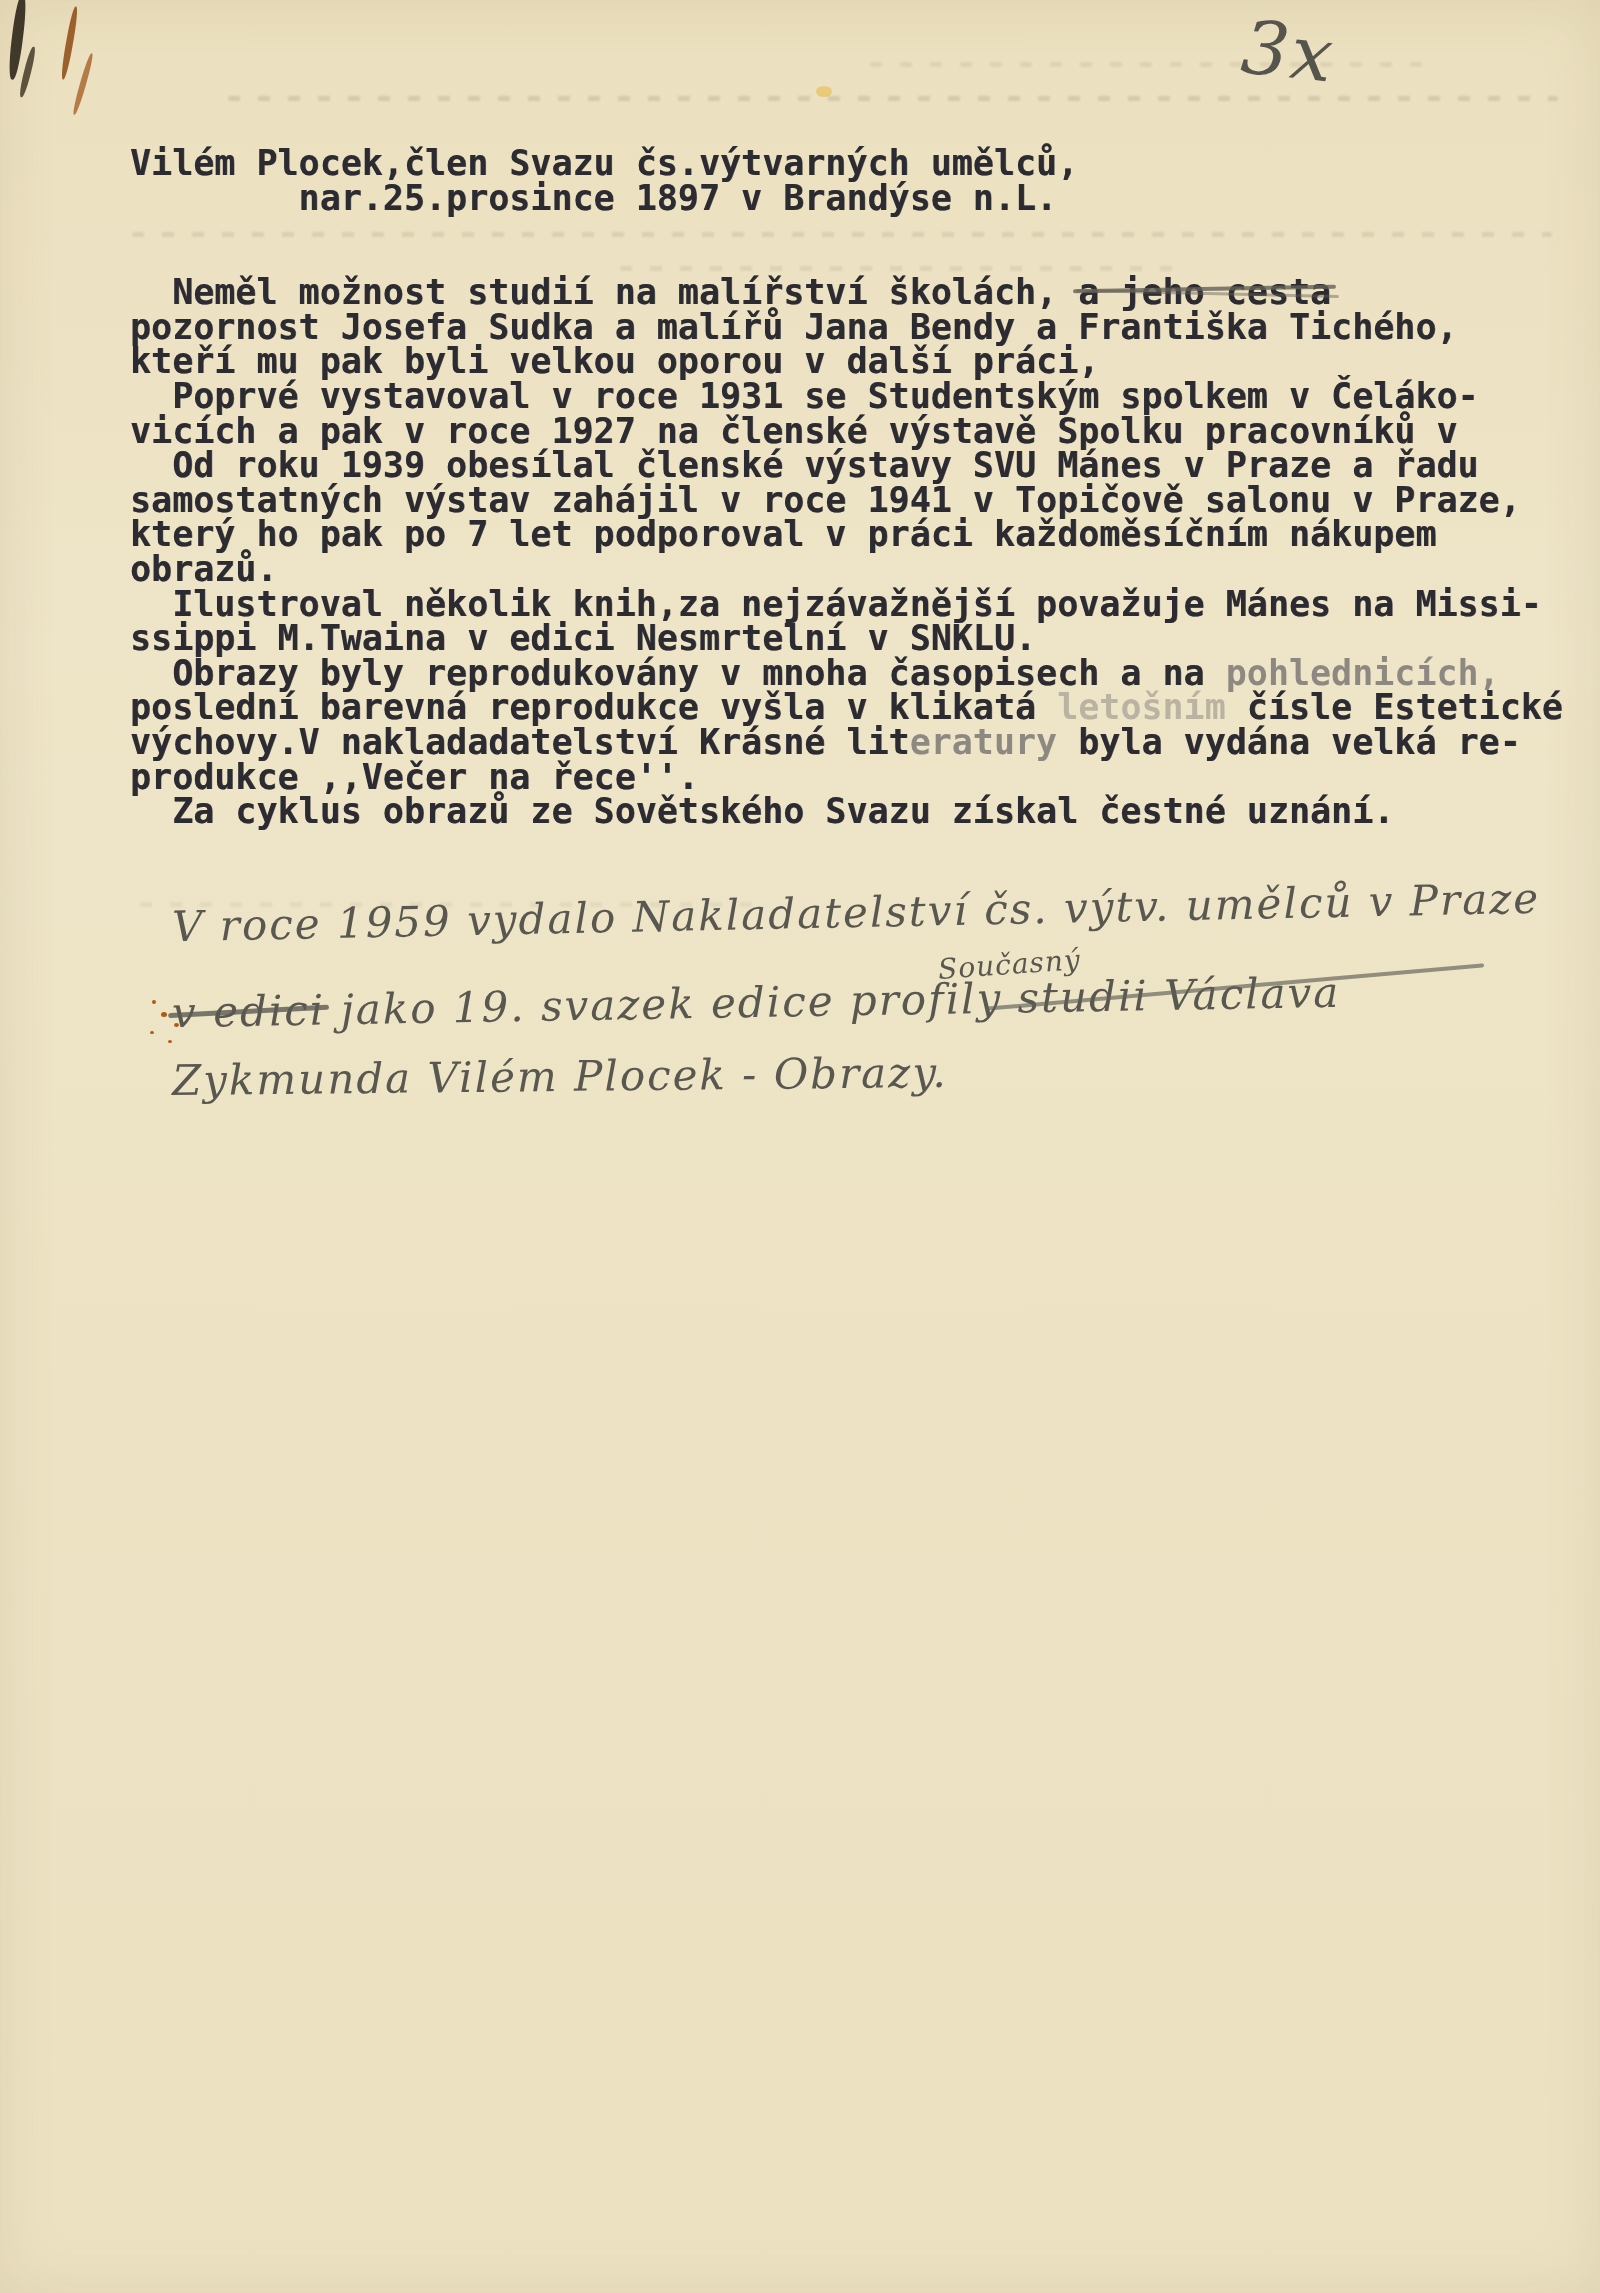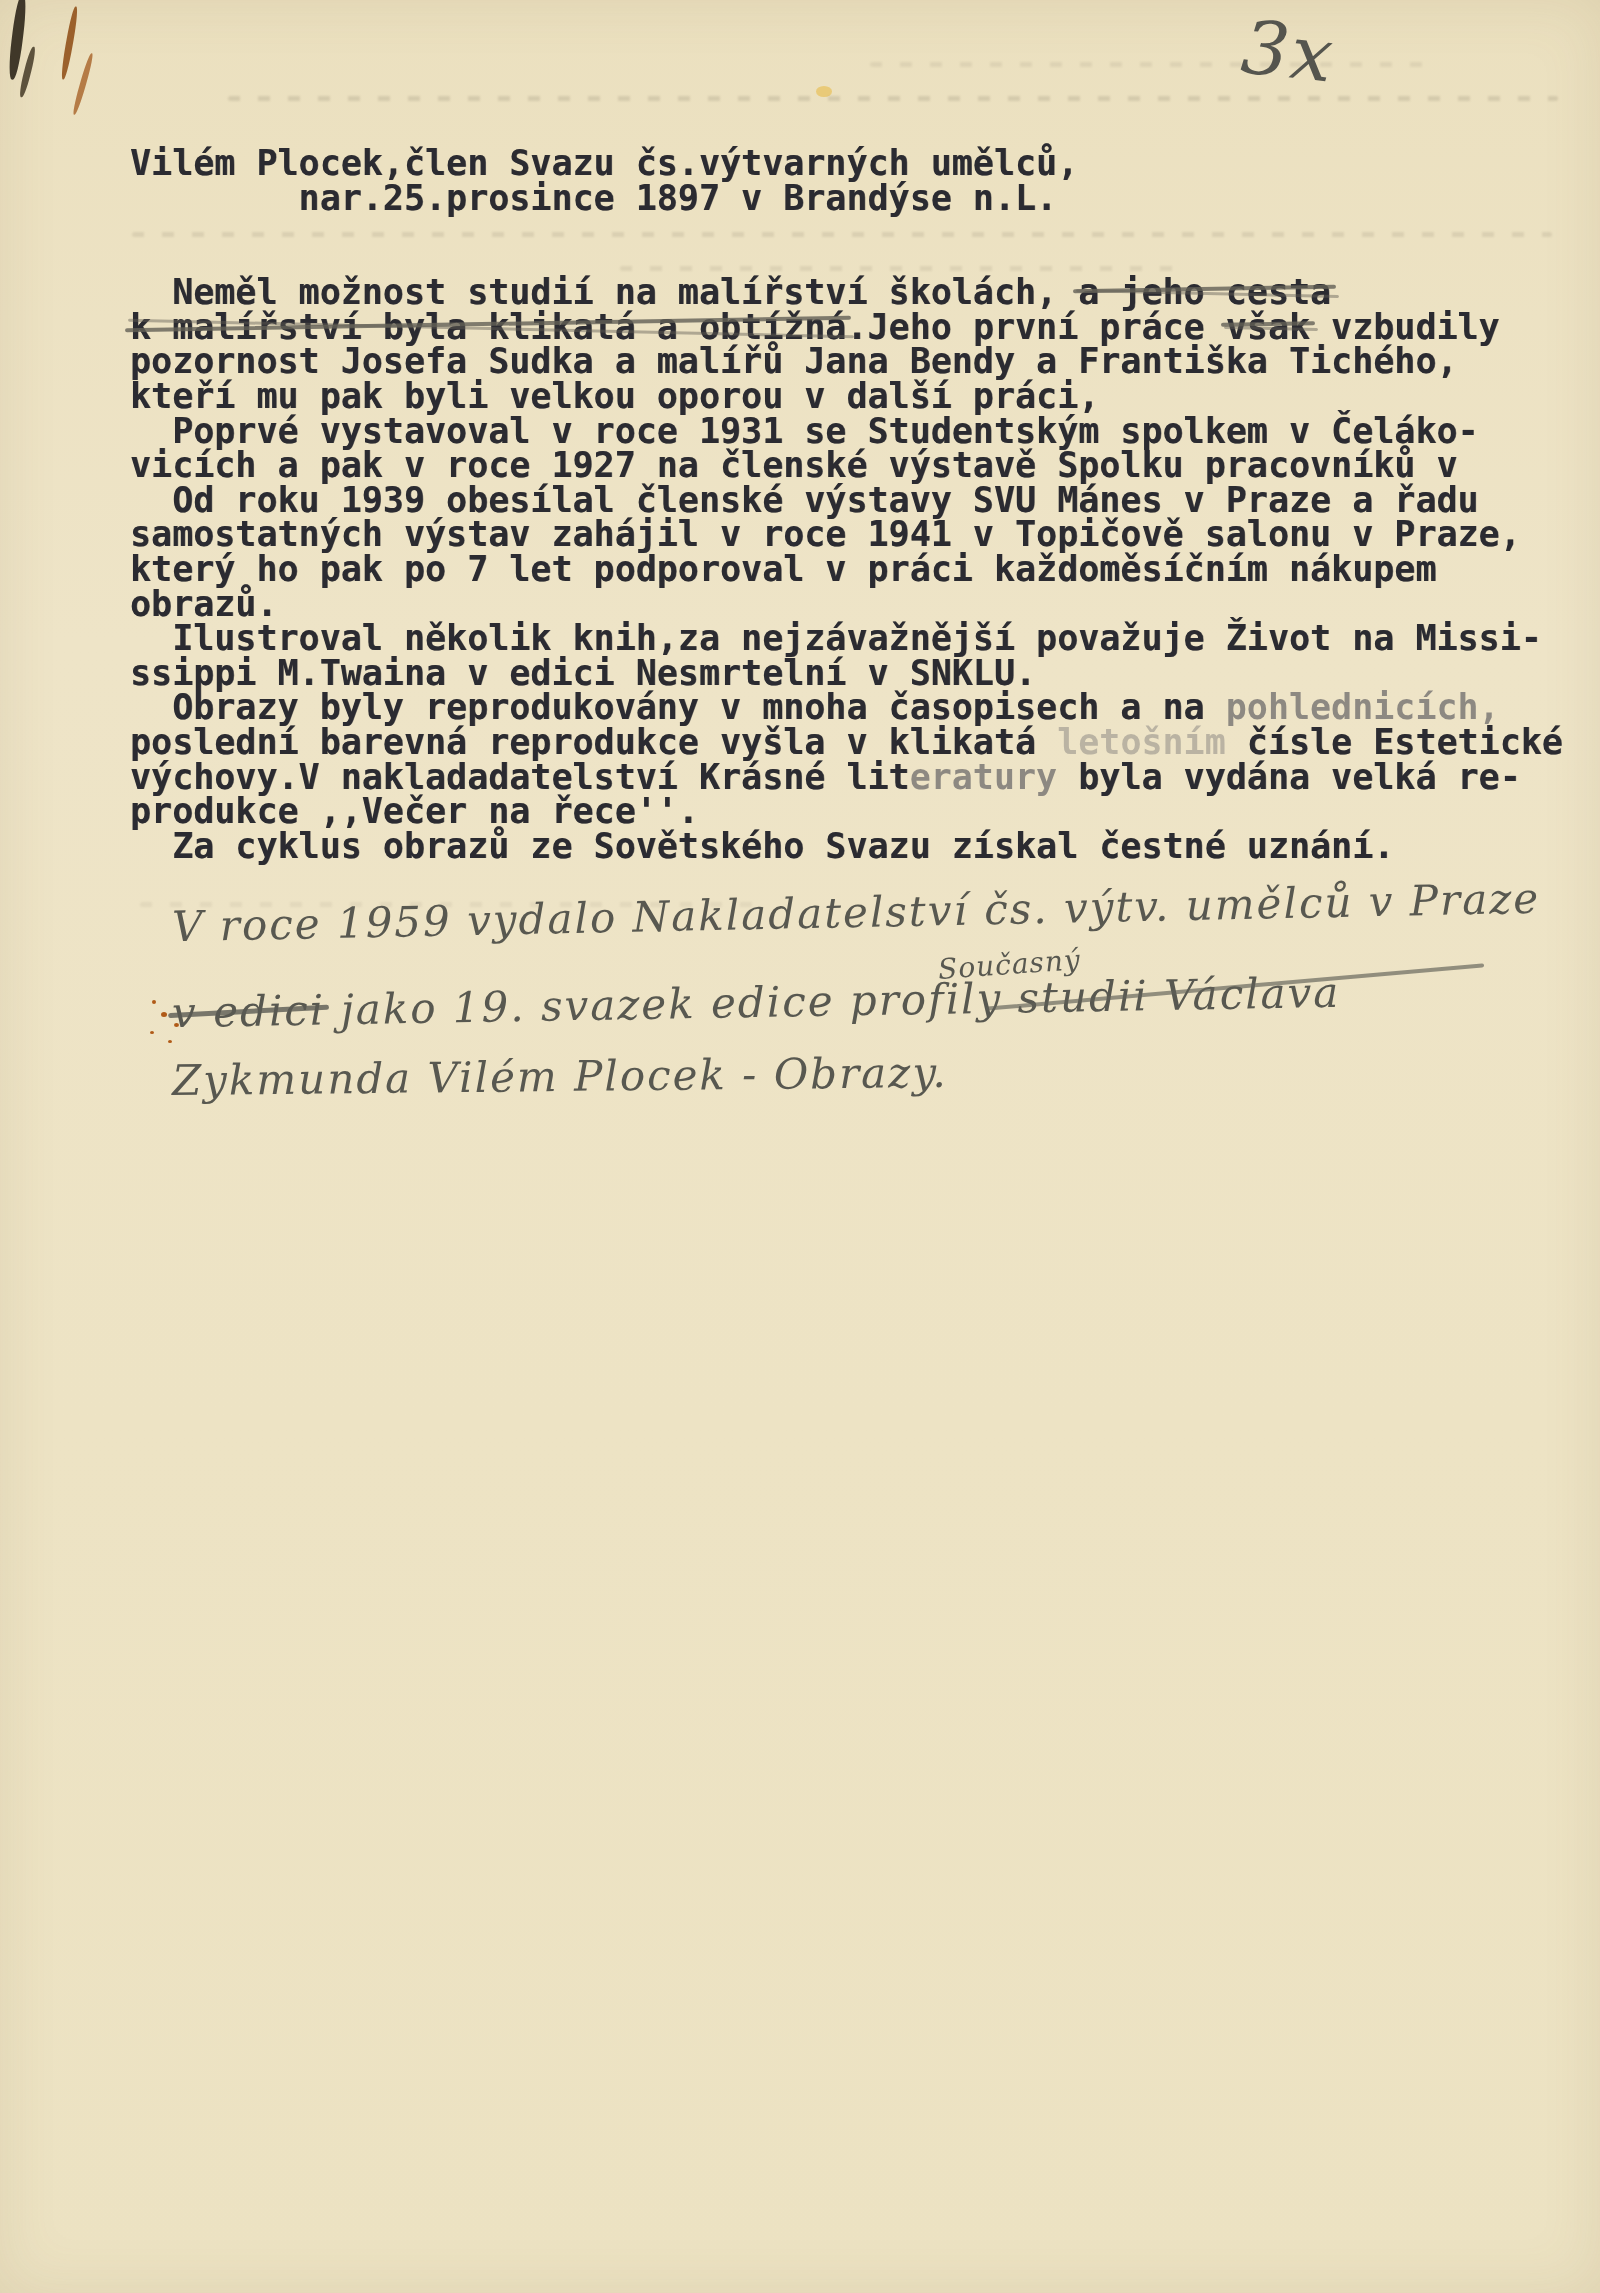--- a/index.html
+++ b/index.html
@@ -96,30 +96,29 @@
   <div class="ghost" style="left:140px;top:902px;width:620px;opacity:.25;"></div>
 
   <div class="hw" id="corner-note">3x</div>
 
   <div id="typed">
     <div class="t-line">Vilém Plocek,člen Svazu čs.výtvarných umělců,</div>
     <div class="t-line">        nar.25.prosince 1897 v Brandýse n.L.</div>
     <div class="spacer"></div>
     <div id="body-lines">
         <div class="t-line"><span>  Neměl možnost studií na malířství školách, </span><span class="strike">a jeho cesta</span></div>
-        <div class="t-line"><span class="strike">k malířství byla klikatá a obtížná</span><span>.Jeho první práce </span><span class="strike">však</span><span> vzbudily</span></div>
         <div class="t-line"><span>pozornost Josefa Sudka a malířů Jana Bendy a Františka Tichého,</span></div>
         <div class="t-line"><span>kteří mu pak byli velkou oporou v další práci,</span></div>
         <div class="t-line"><span>  Poprvé vystavoval v roce 1931 se Studentským spolkem v Čeláko-</span></div>
         <div class="t-line"><span>vicích a pak v roce 1927 na členské výstavě Spolku pracovníků v</span></div>
         <div class="t-line"><span>  Od roku 1939 obesílal členské výstavy SVU Mánes v Praze a řadu</span></div>
         <div class="t-line"><span>samostatných výstav zahájil v roce 1941 v Topičově salonu v Praze,</span></div>
         <div class="t-line"><span>který ho pak po 7 let podporoval v práci každoměsíčním nákupem</span></div>
         <div class="t-line"><span>obrazů.</span></div>
-        <div class="t-line"><span>  Ilustroval několik knih,za nejzávažnější považuje Život na Missi-</span></div>
+        <div class="t-line"><span>  Ilustroval několik knih,za nejzávažnější považuje Mánes na Missi-</span></div>
         <div class="t-line"><span>ssippi M.Twaina v edici Nesmrtelní v SNKLU.</span></div>
         <div class="t-line"><span>  Obrazy byly reprodukovány v mnoha časopisech a na </span><span class="fade1">pohlednicích,</span></div>
         <div class="t-line"><span>poslední barevná reprodukce vyšla v klikatá </span><span class="fade2">letošním </span><span>čísle Estetické</span></div>
         <div class="t-line"><span>výchovy.V nakladadatelství Krásné lit</span><span class="fade1">eratury</span><span> byla vydána velká re-</span></div>
         <div class="t-line"><span>produkce ,,Večer na řece''.</span></div>
         <div class="t-line"><span>  Za cyklus obrazů ze Sovětského Svazu získal čestné uznání.</span></div>
       </div>
   </div>
 
   <div class="hw" id="hw-line1">V roce 1959 vydalo Nakladatelství čs. výtv. umělců v Praze</div>

